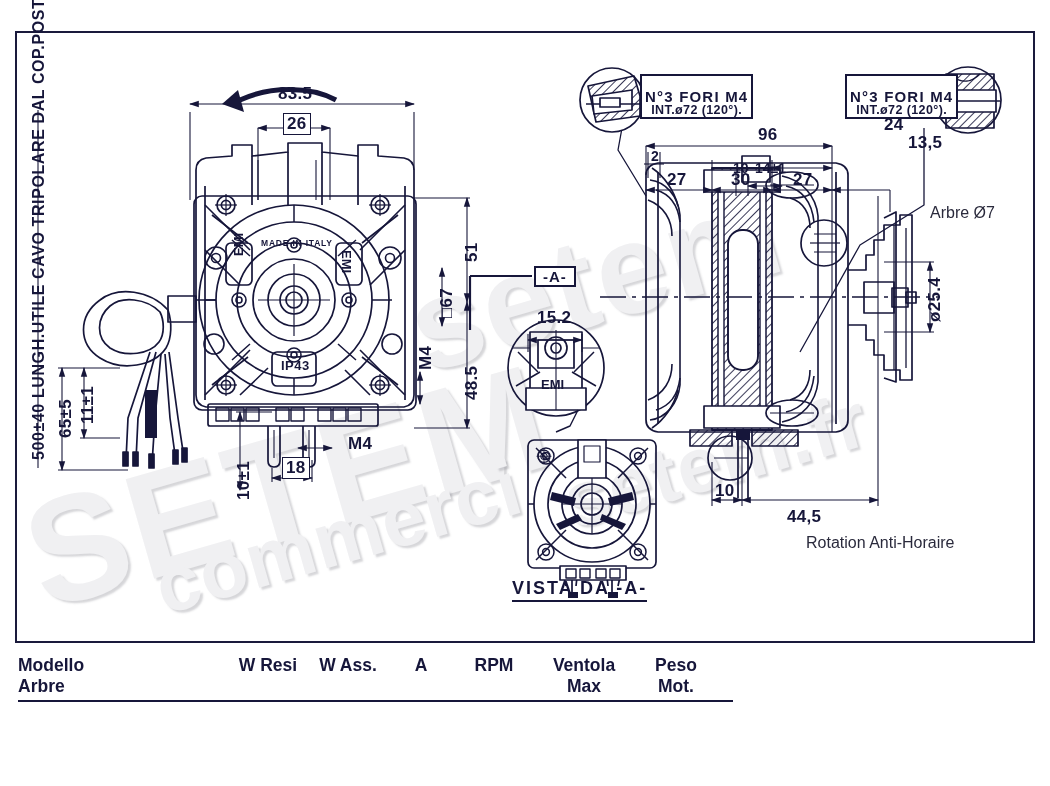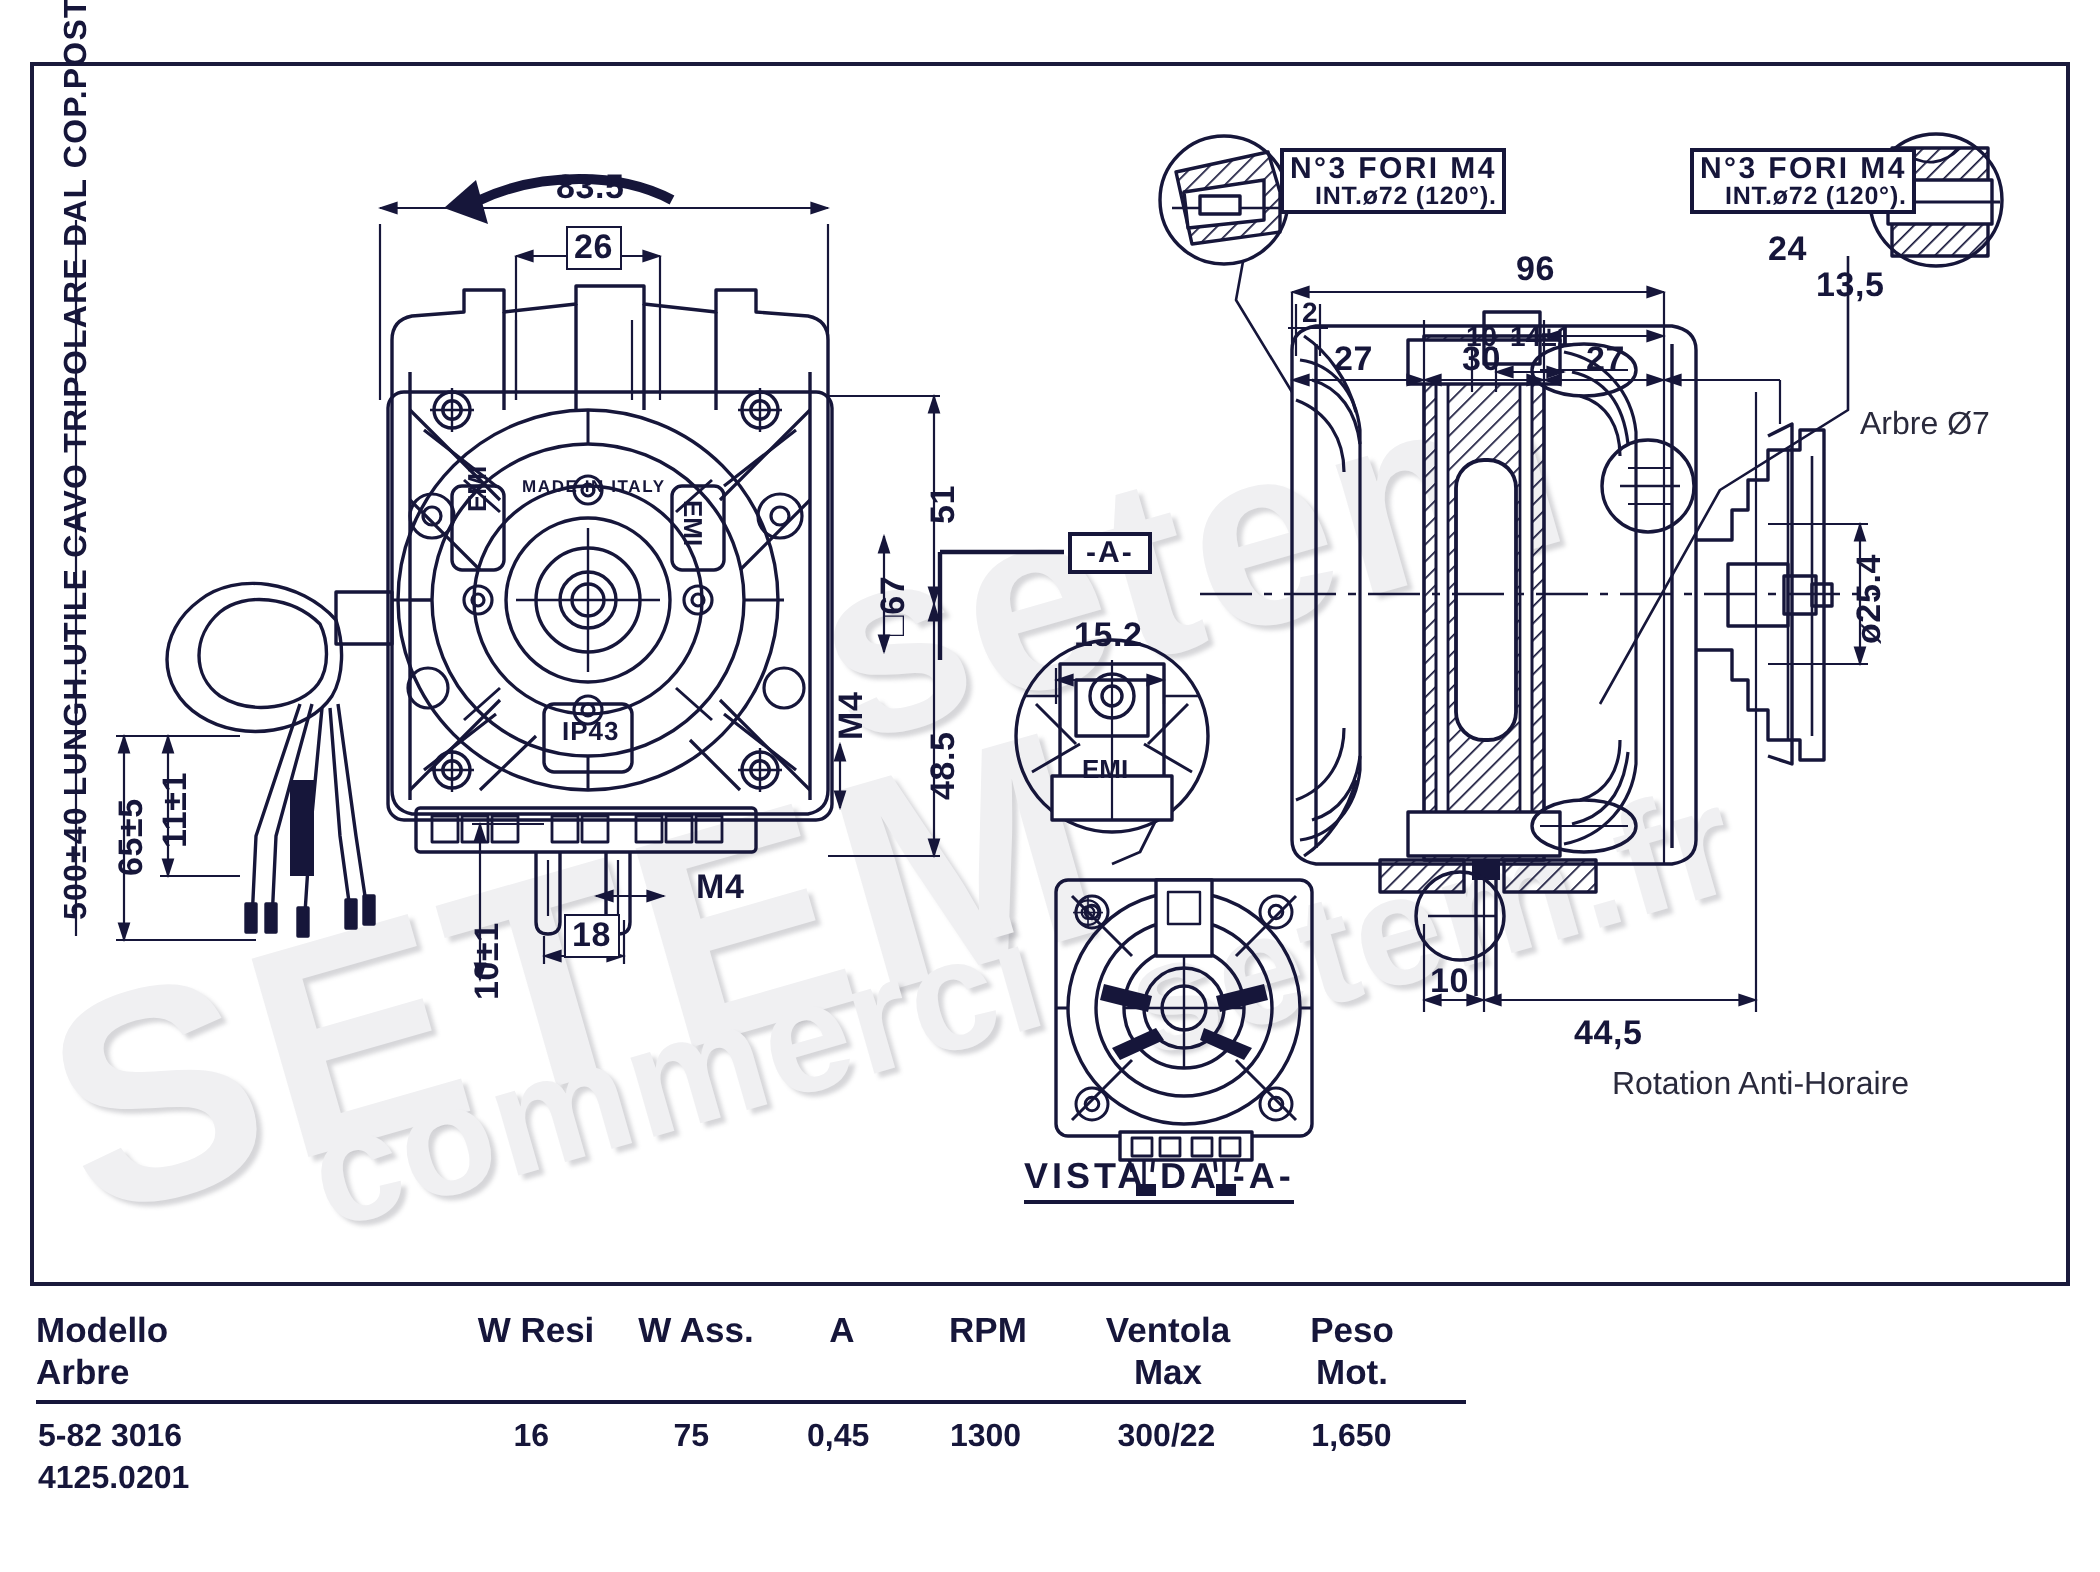--- a/index.html
+++ b/index.html
@@ -23,22 +23,22 @@
          border:2.5px solid #1a1a3c;background:transparent;z-index:2;}
 
   
   .dtxt{position:absolute;z-index:30;white-space:nowrap;
         font-family:"Liberation Sans",sans-serif;color:#16163a;}
   .dim{font-size:17px;font-weight:700;letter-spacing:.3px;}
   .dim-sm{font-size:14px;font-weight:700;}
   .boxed{border:1.6px solid #16163a;padding:0 3px;background:#fff;}
   .vert{transform-origin:0 0;}
   .note{font-size:16px;font-weight:400;color:#2a2a3c;}
-  .callout{border:2px solid #16163a;background:#fff;padding:1px 3px 0 3px;
-           line-height:1.02;text-align:right;}
+  .callout{border:2px solid #16163a;background:#fff;padding:13px 3px 0 3px;
+           line-height:1.02;text-align:center;}
   .callout .l1{font-size:15px;font-weight:700;letter-spacing:1.2px;}
   .callout .l2{font-size:12.5px;font-weight:700;letter-spacing:.4px;}
   .vista{font-size:18px;font-weight:700;letter-spacing:2px;
          border-bottom:2.5px solid #16163a;padding-bottom:1px;}
   .amark{border:2.5px solid #16163a;background:#fff;font-size:15px;
          font-weight:700;padding:0 7px;letter-spacing:1px;}
 
   
   svg.layer{position:absolute;left:0;top:0;width:1050px;height:786px;
             z-index:20;overflow:visible;}
@@ -524,29 +524,13 @@
           <span class="sub">Max</span>
         </th>
         <th class="th-c" style="width:84px">
           <span>Peso</span>
           <span class="sub">Mot.</span>
         </th>
       </tr>
     </thead>
   </table>
   <div id="hrule"></div>
-  <table>
-    <tbody>
-      <tr>
-        <td class="td-l cellstack" style="width:210px">
-          <span>5-82 3016</span>
-          <span>4125.0201</span>
-        </td>
-        <td class="td-c" style="width:80px">16</td>
-        <td class="td-c" style="width:80px">75</td>
-        <td class="td-c" style="width:66px">0,45</td>
-        <td class="td-c" style="width:80px">1300</td>
-        <td class="td-c" style="width:100px">300/22</td>
-        <td class="td-c" style="width:84px">1,650</td>
-      </tr>
-    </tbody>
-  </table>
 </div>
 
 </body></html>

